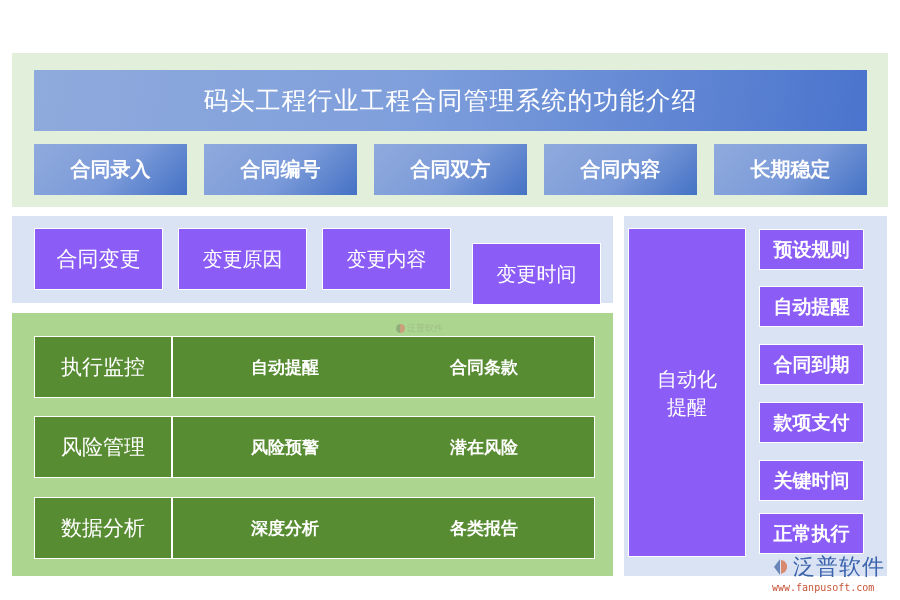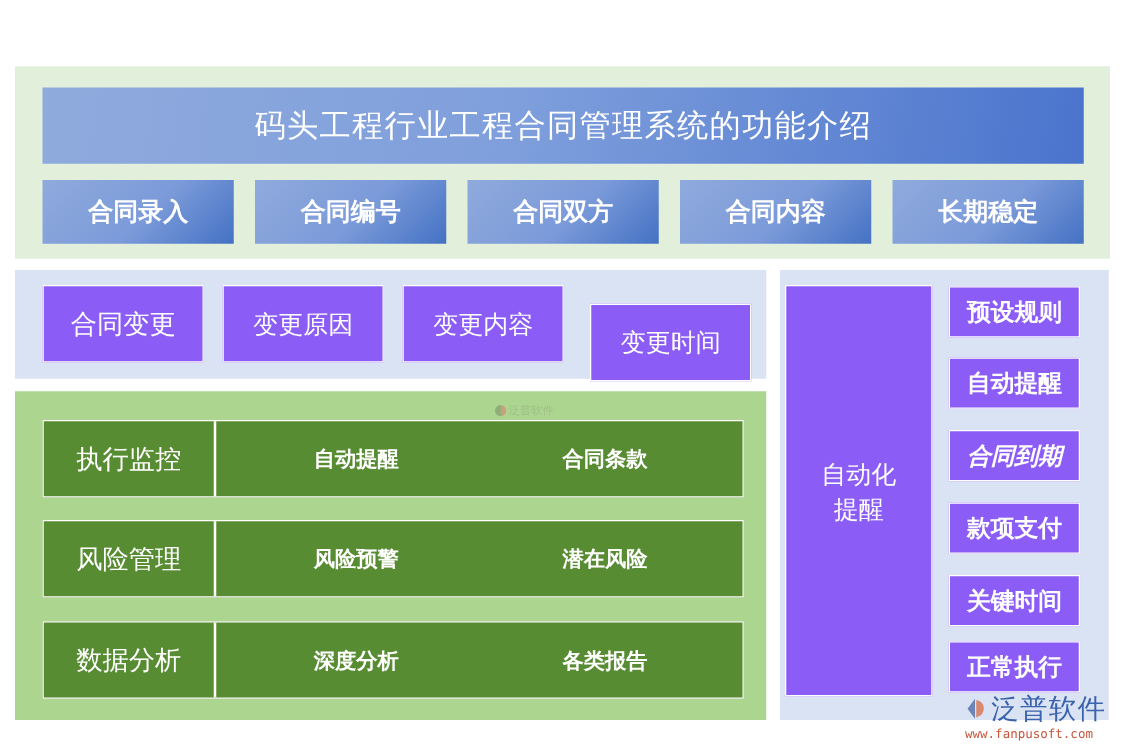--- a/index.html
+++ b/index.html
@@ -75,21 +75,21 @@
 </div>
 
 <div class="abs panel-auto"></div>
 <div class="abs green-box auto-big">
   <span>自动化</span>
   <span>提醒</span>
 </div>
 
 <div class="abs green-box auto-small" style="top:229px;">预设规则</div>
 <div class="abs green-box auto-small" style="top:286px;">自动提醒</div>
-<div class="abs green-box auto-small" style="top:344px;font-style:italic;">合同到期</div>
+<div class="abs green-box auto-small" style="top:344px;">合同到期</div>
 <div class="abs green-box auto-small" style="top:402px;">款项支付</div>
 <div class="abs green-box auto-small" style="top:460px;">关键时间</div>
 <div class="abs green-box auto-small" style="top:513px;">正常执行</div>
 
 <div class="abs wm-logo">
   <div class="wm-row">
     <svg width="20" height="20" viewBox="0 0 20 20">
       <path d="M10 2 L4 10 L10 18 Z" fill="#6a86b8"></path>
       <path d="M11 3 C17 4 19 10 15 15 L11 17 Z" fill="#d98a6e"></path>
     </svg>

